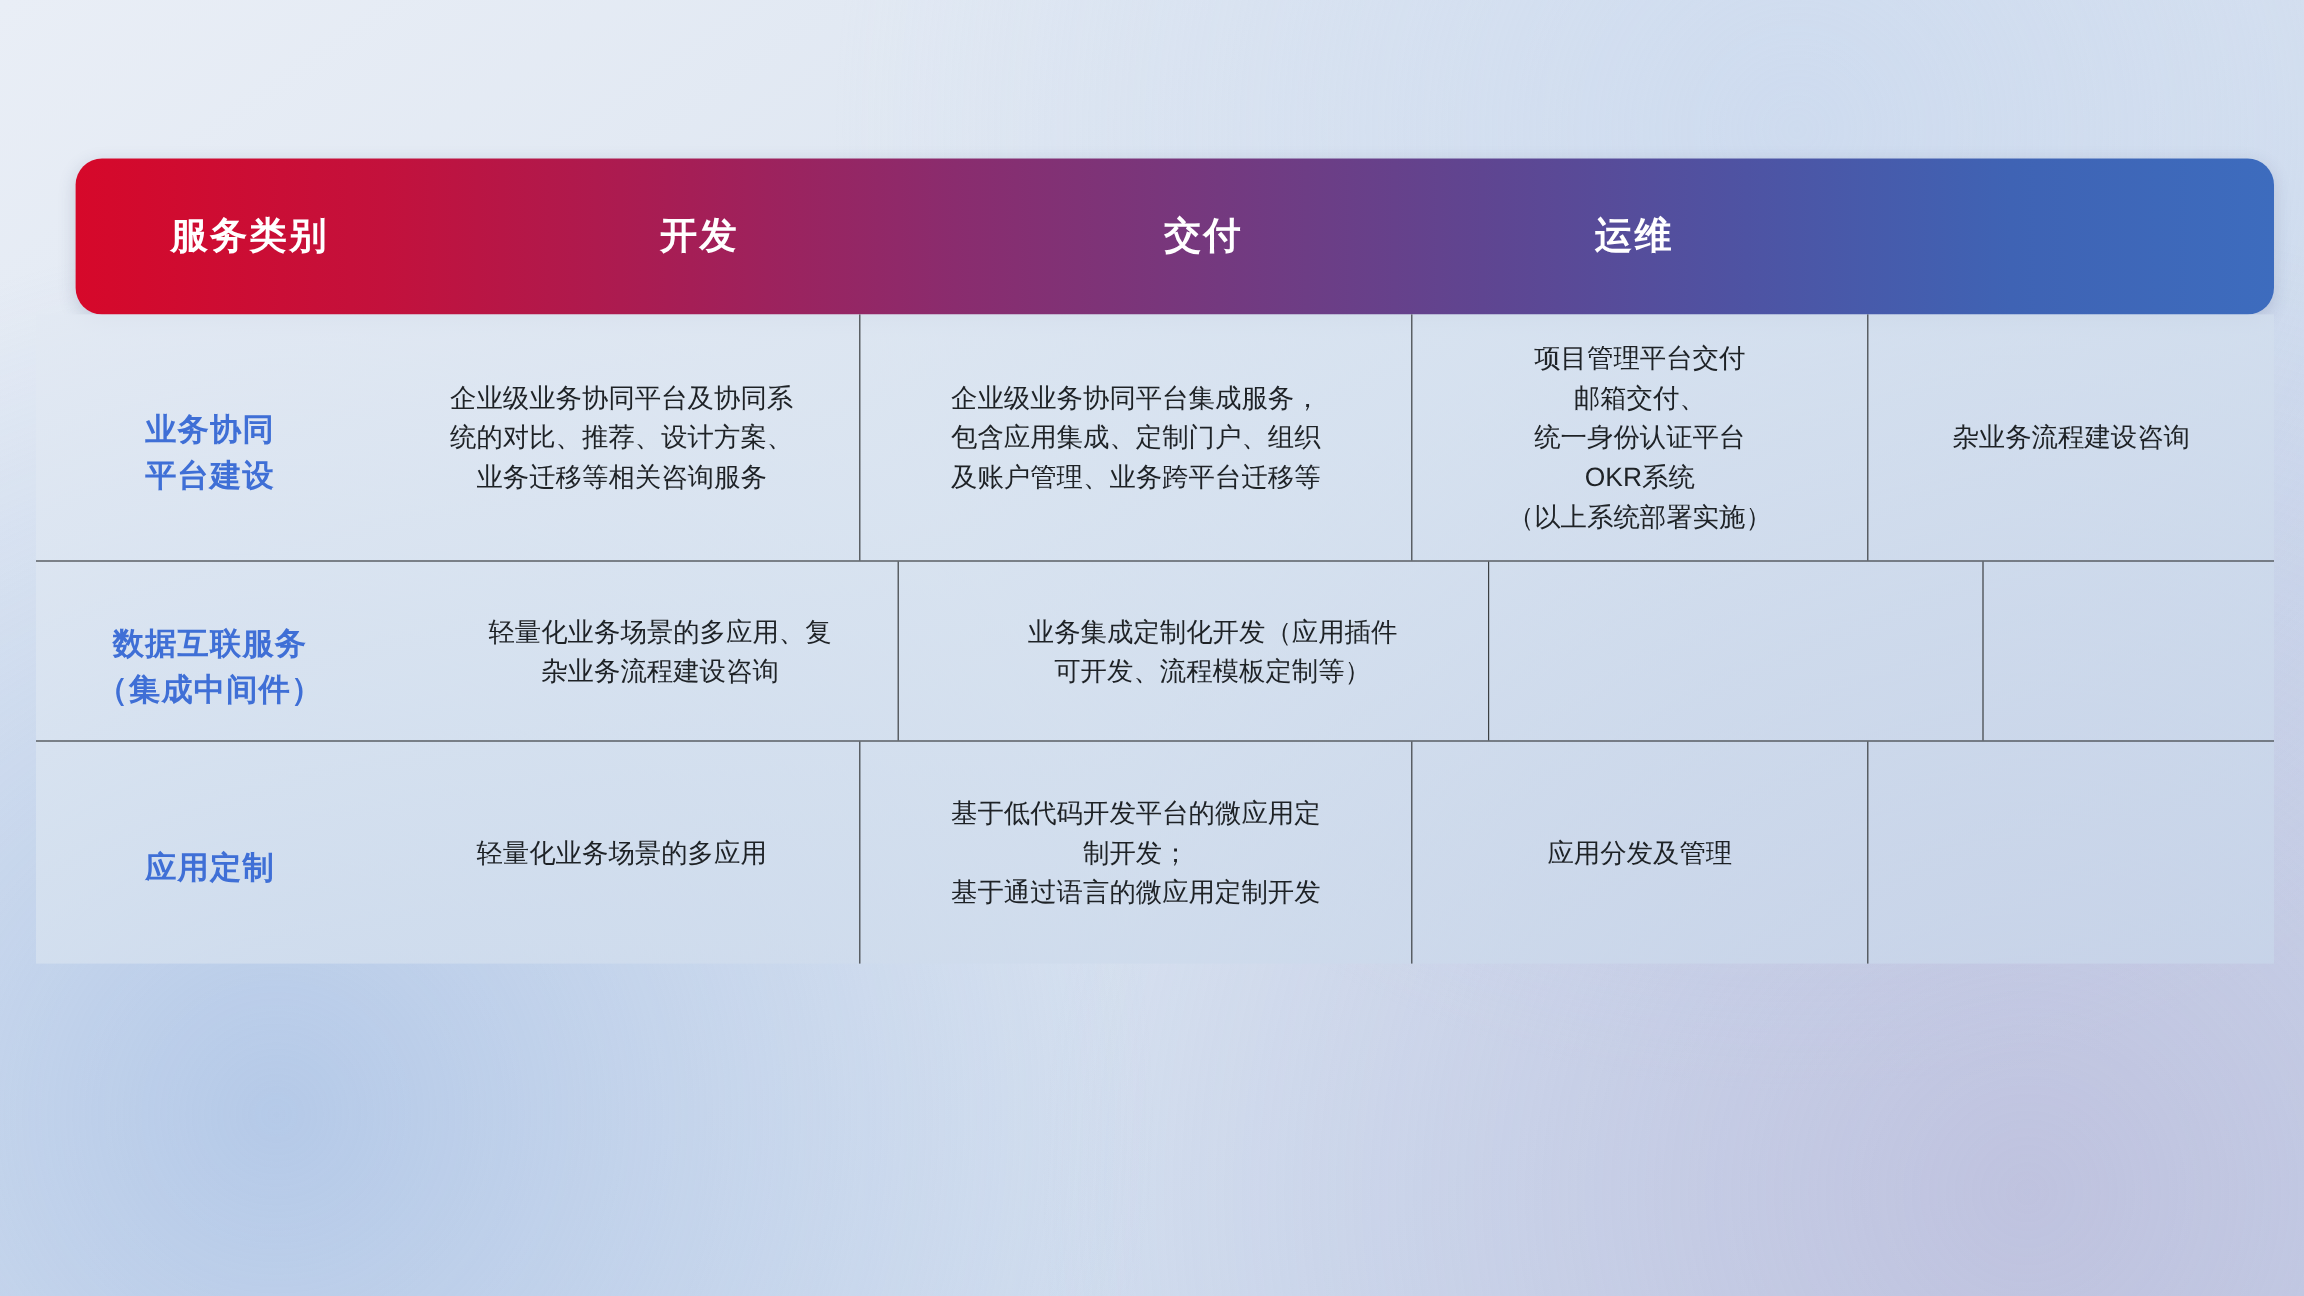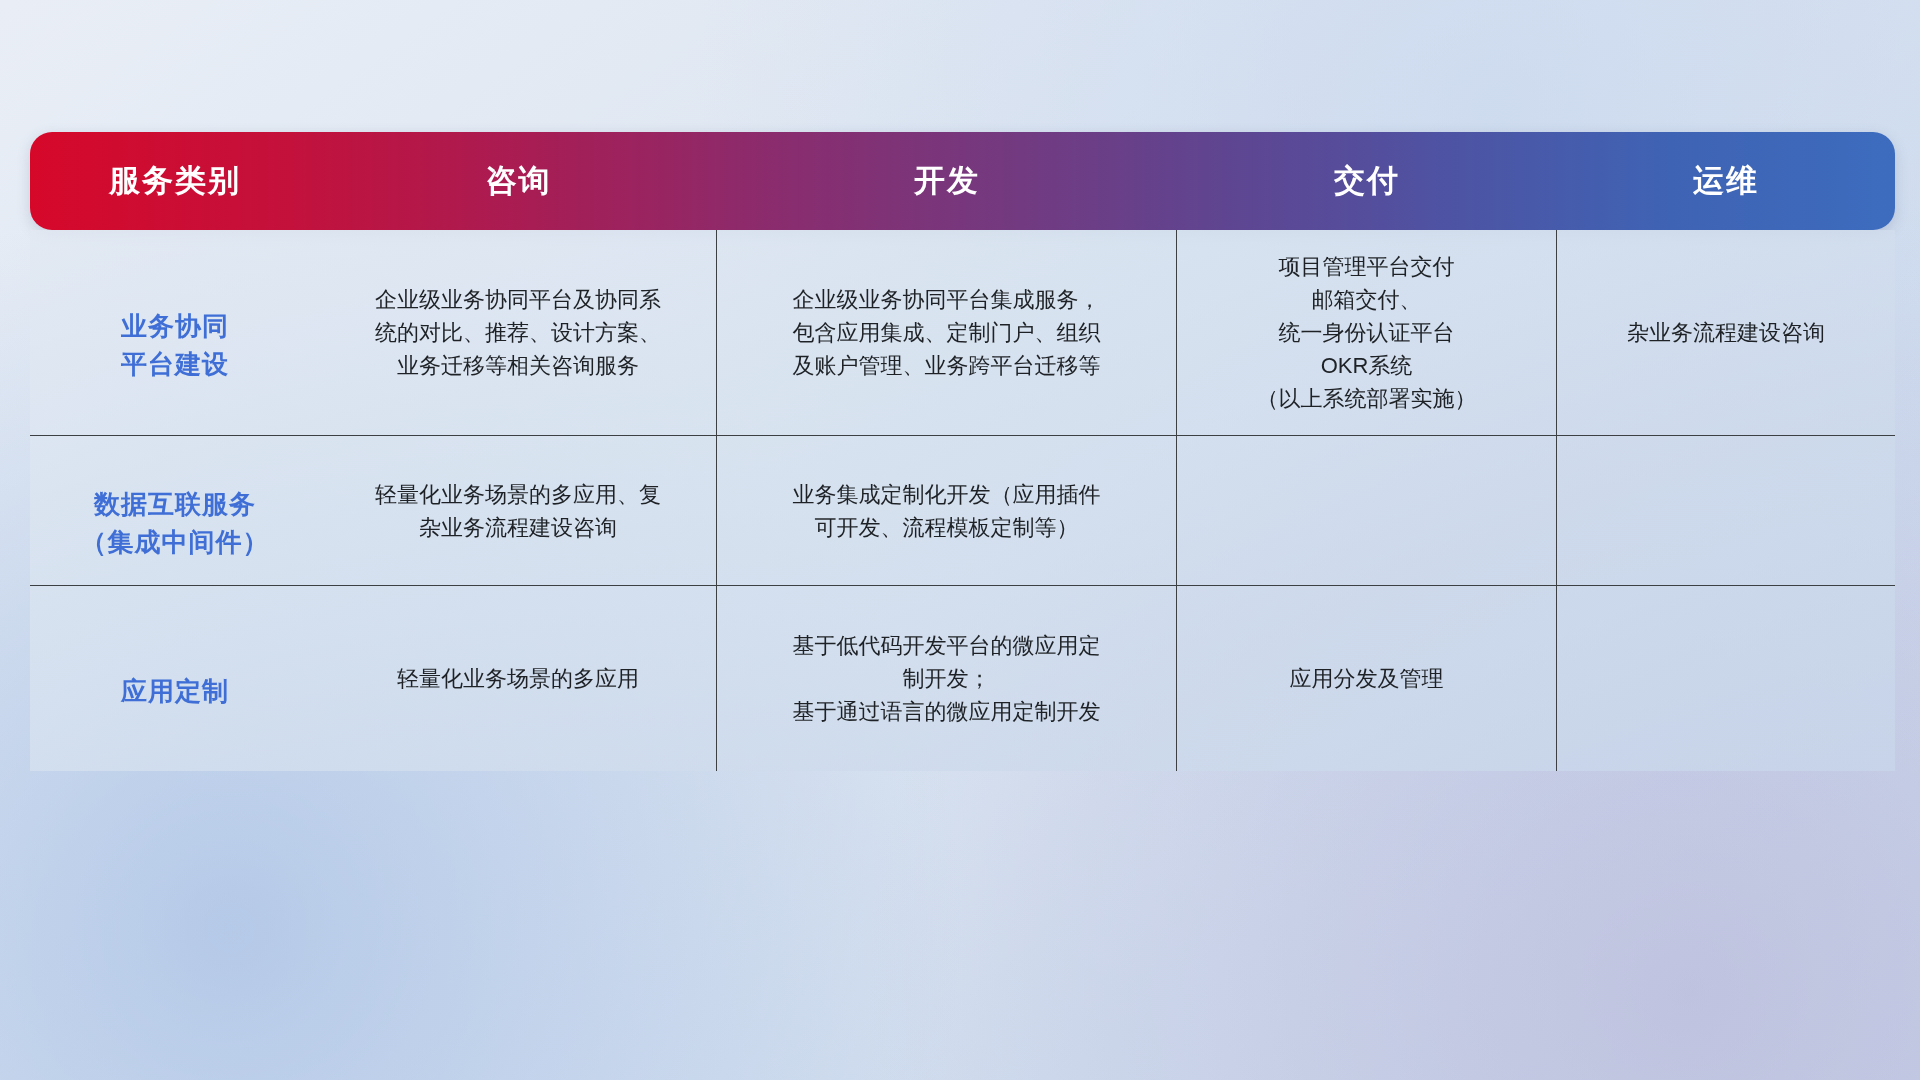--- a/index.html
+++ b/index.html
@@ -28,34 +28,35 @@
   .table-wrap {
     position: absolute;
     left: 30px;
     top: 132px;
     width: 1865px;
   }
 
   
   .header-bar {
     display: flex;
-    height: 98px;
+    height: 130px;
     border-radius: 22px;
     overflow: hidden;
     background: linear-gradient(90deg,
         #d6082a 0%,
         #c3113c 14%,
         #a51e56 28%,
         #8a2c6e 40%,
         #74397f 52%,
         #5f4591 64%,
         #4e53a3 76%,
         #3f63b4 88%,
         #3d6cbe 100%);
     box-shadow: 0 4px 14px rgba(60,70,110,0.18);
+    margin-left: 33px;
   }
   .header-cell {
     display: flex;
     align-items: center;
     justify-content: center;
     color: #ffffff;
     font-size: 31px;
     font-weight: bold;
     letter-spacing: 2px;
   }
@@ -101,37 +102,36 @@
     color: #3f6fd6;
     font-weight: bold;
     font-size: 26px;
     letter-spacing: 1px;
     border-right: none;
     line-height: 1.45;
     margin-top: 26px;
   }
 
   .row-1 { height: 206px; }
-  .row-2 { height: 150px; }
+  .row-2 { height: 150px; gap: 32px; }
   .row-3 { height: 185px; }
 
   .cell .txt { white-space: pre-line; }
 
   
   .row .cell.col-4 { border-right: none; }
 </style>
 </head>
 <body>
 
 <div class="page">
   <div class="table-wrap">
 
     <div class="header-bar">
       <div class="header-cell col-0">服务类别</div>
-      <div class="header-cell col-1">咨询</div>
       <div class="header-cell col-2">开发</div>
       <div class="header-cell col-3">交付</div>
       <div class="header-cell col-4">运维</div>
     </div>
 
     <div class="body-grid">
 
       <div class="row row-1">
         <div class="cell cat col-0">
             <span class="txt">业务协同

